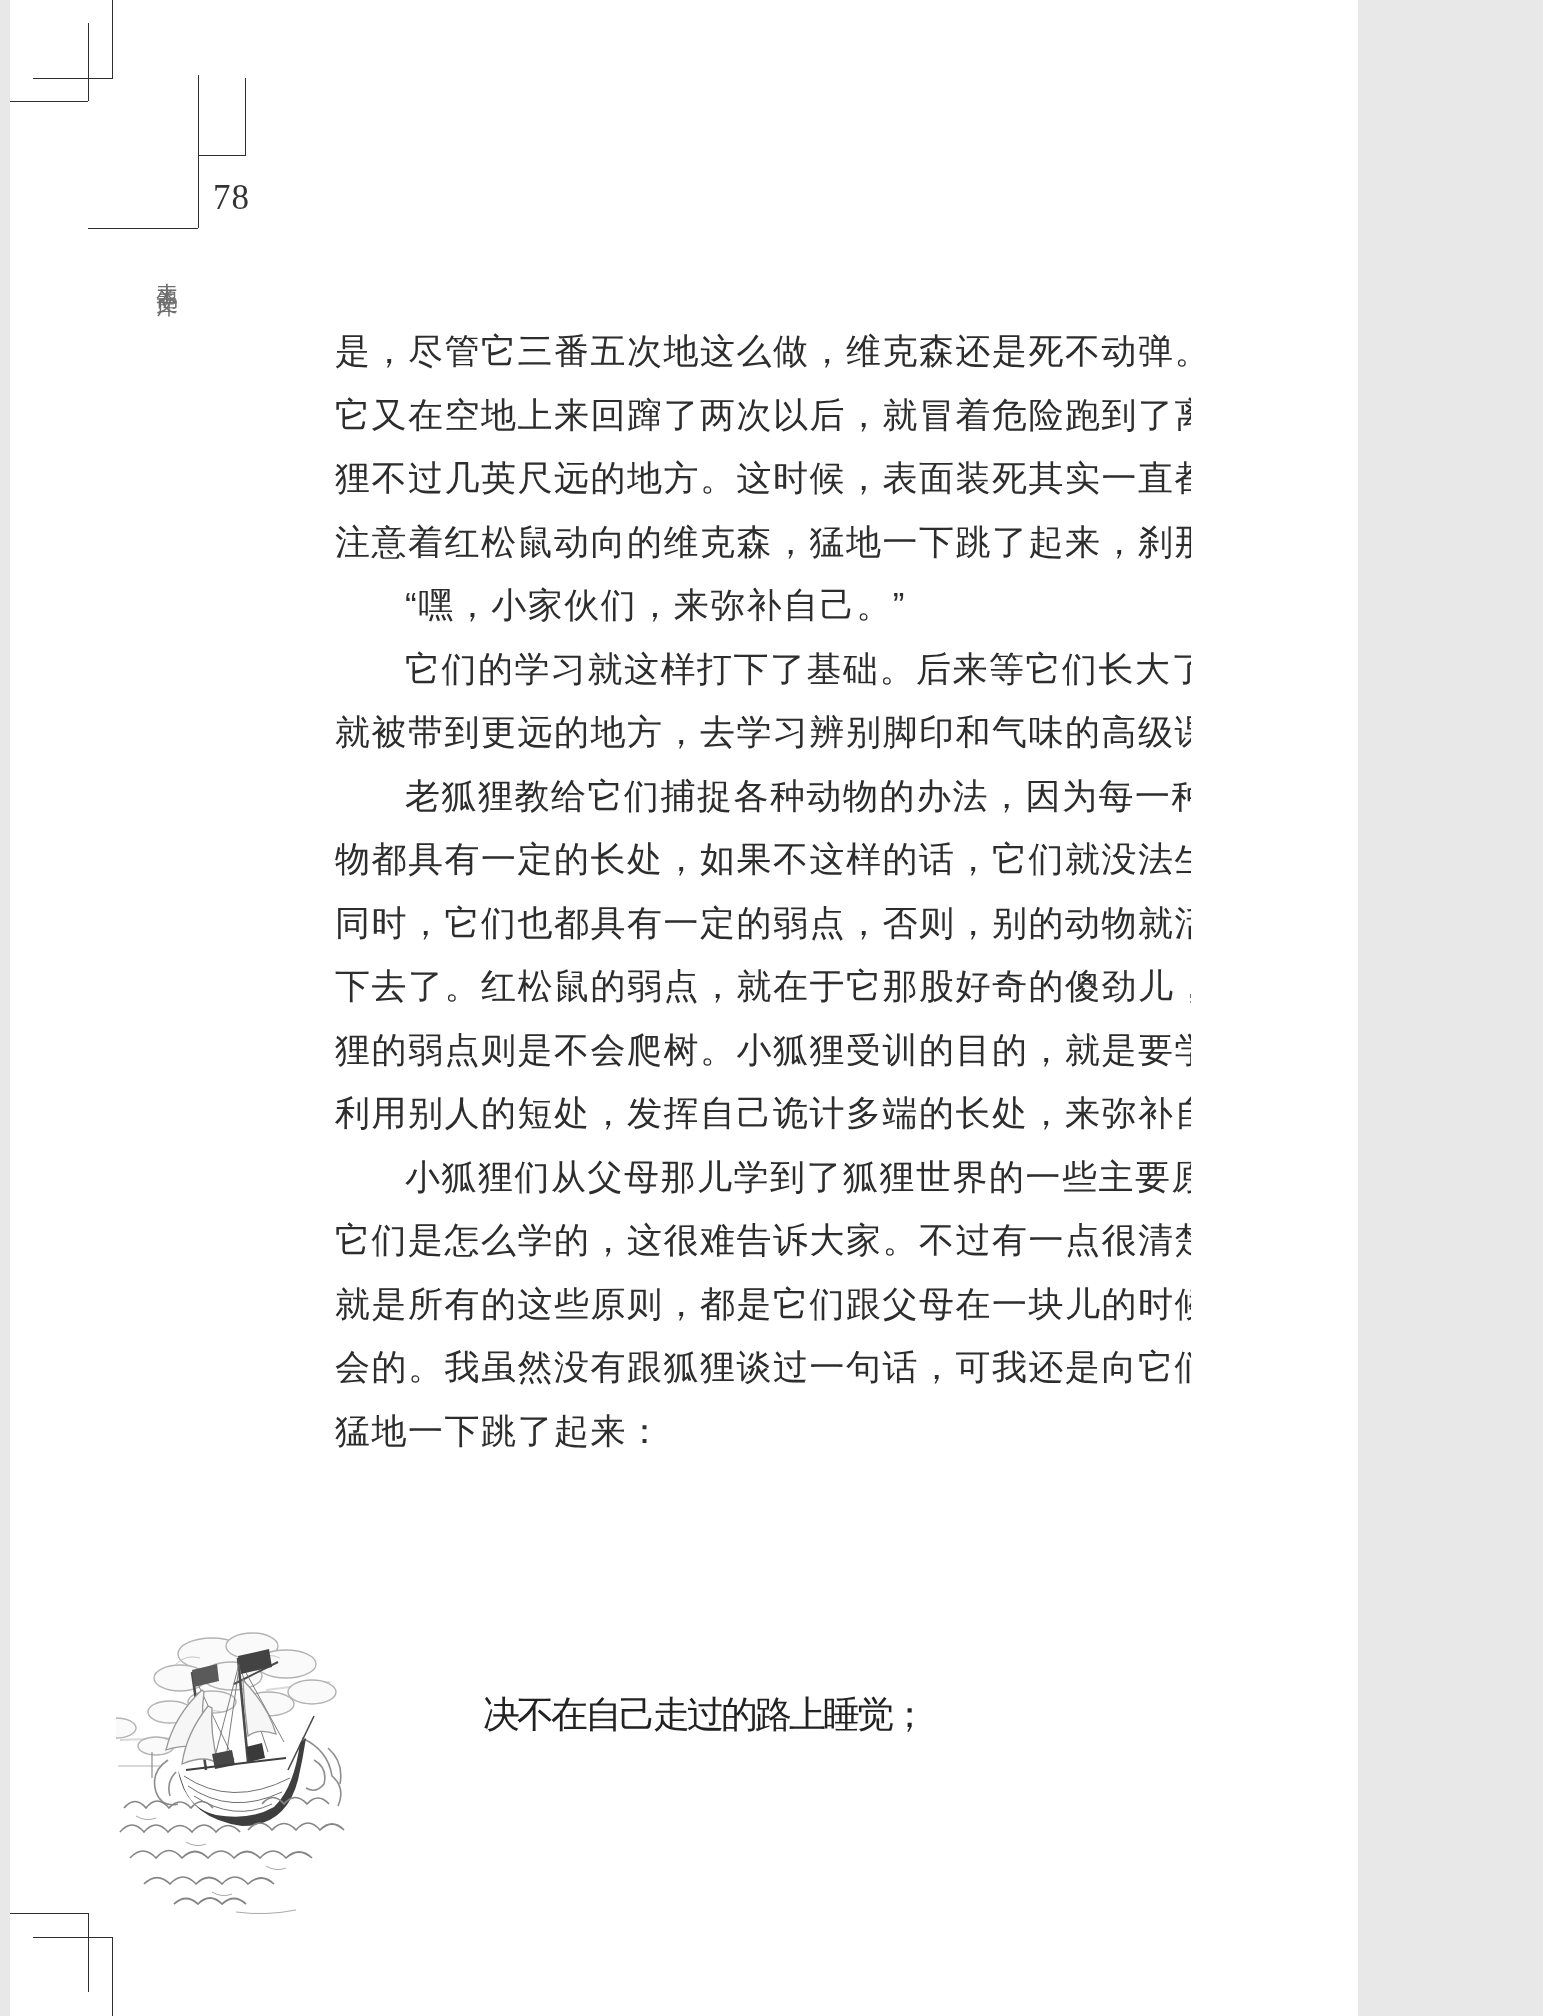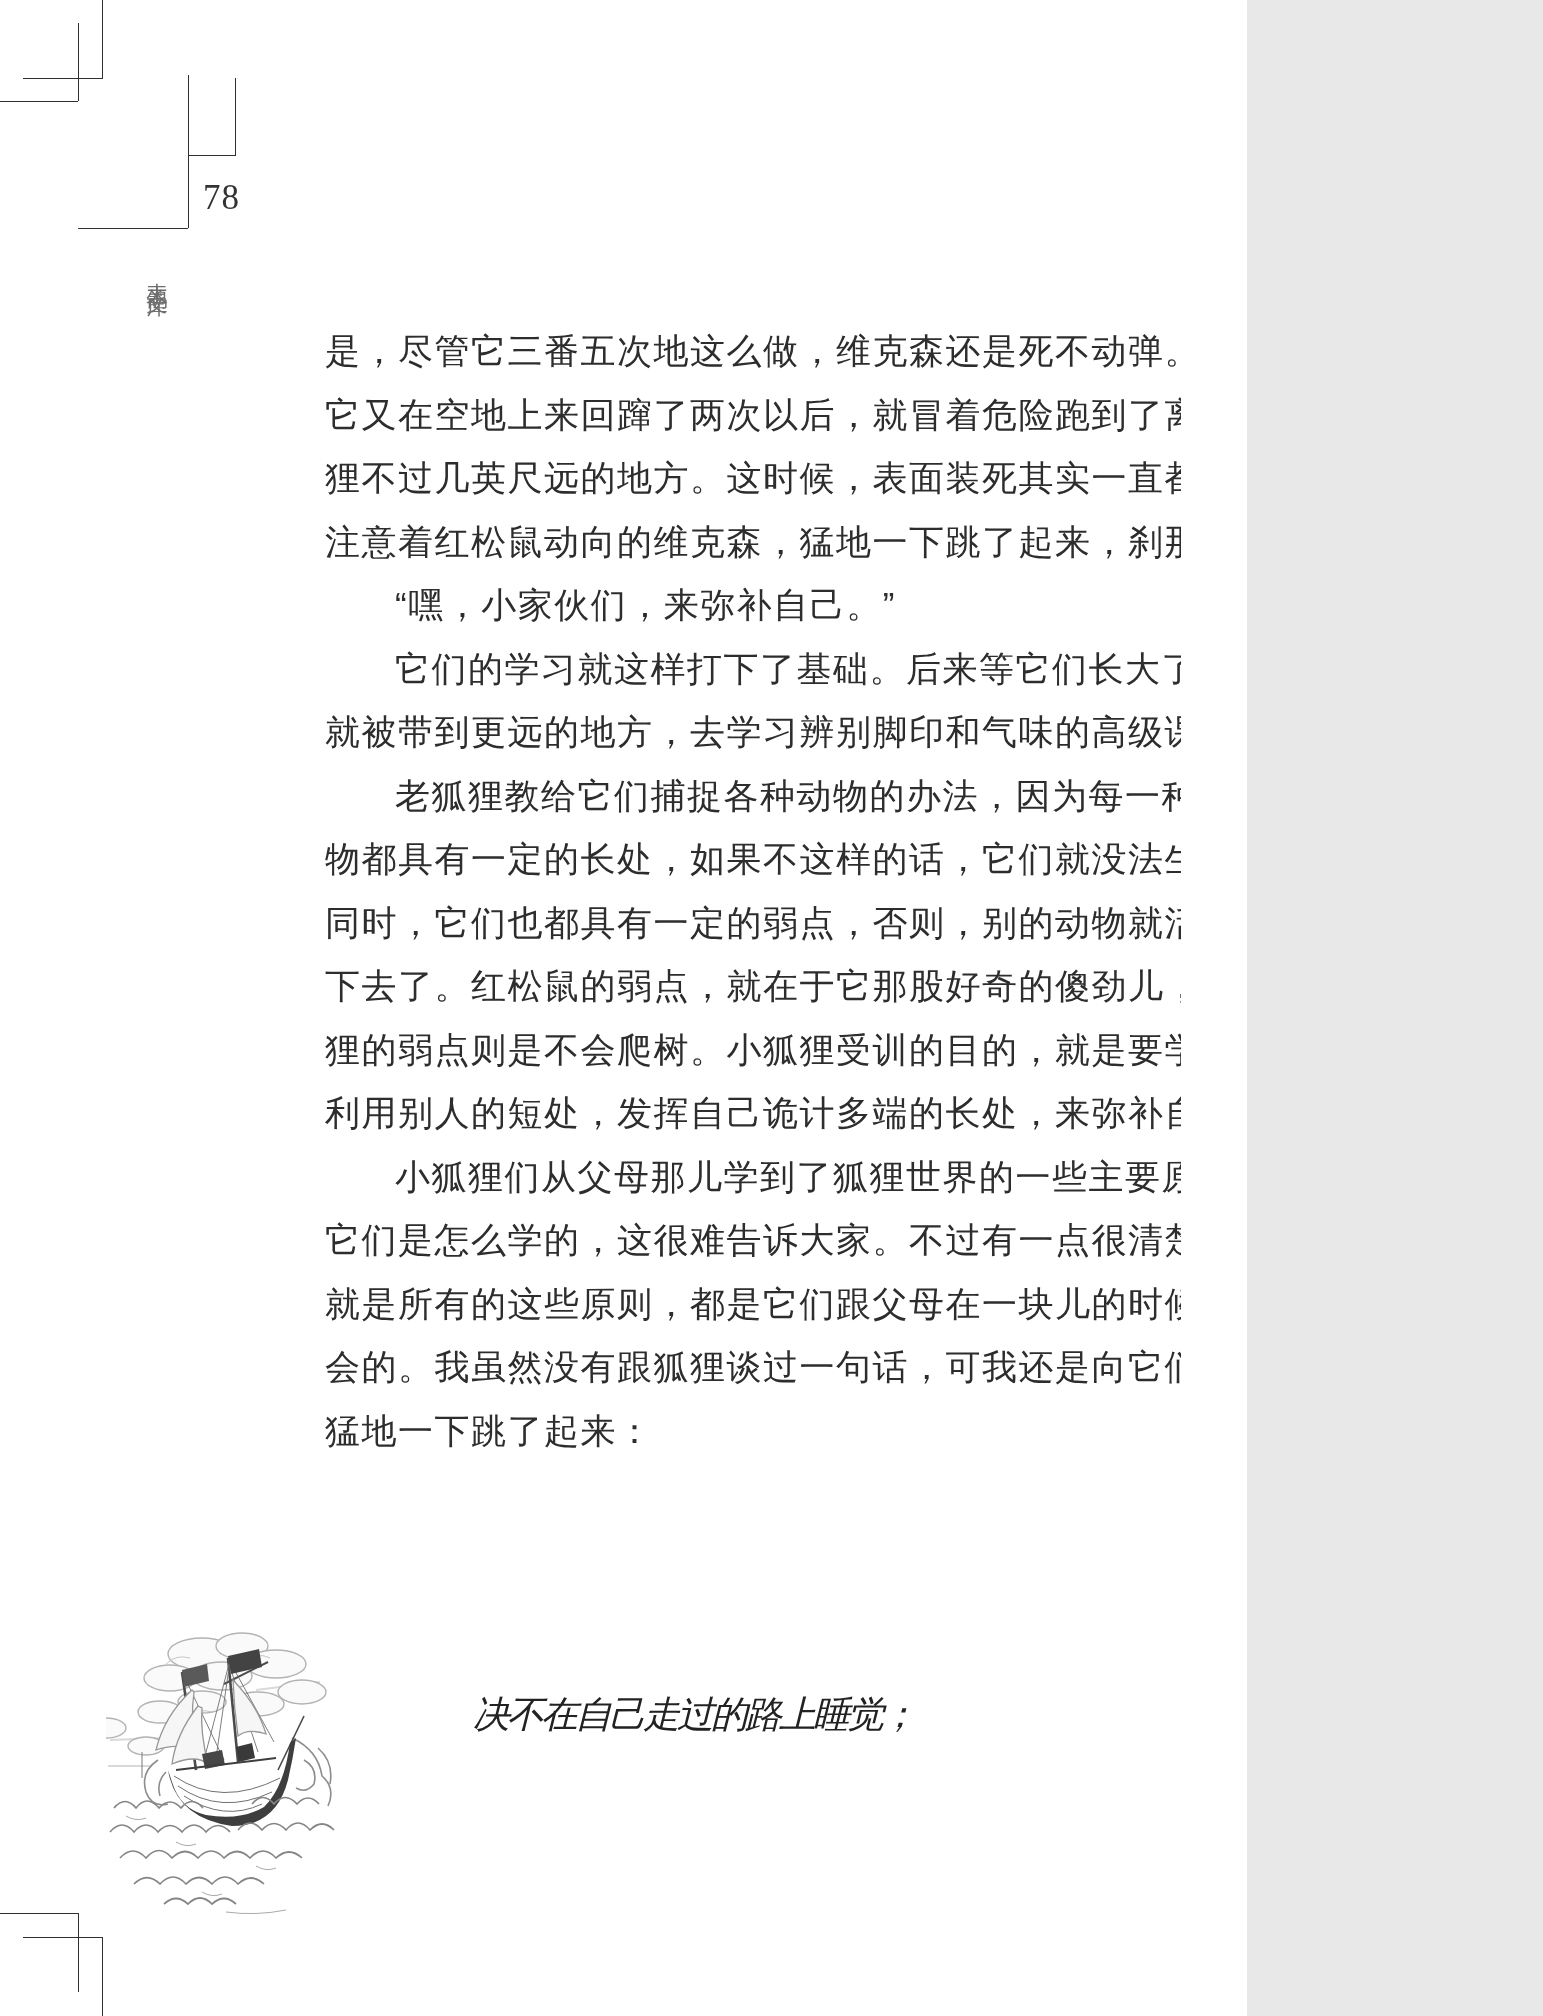--- a/index.html
+++ b/index.html
@@ -1,21 +1,22 @@
 <!DOCTYPE html>
 <html><head>
 <meta charset="utf-8">
 <style>
   html,body{margin:0;padding:0;background:#e8e8e8;}
   .page{
     position:relative;
-    width:1247px;height:2016px;
+    width:1348px;height:2016px;
     background:#ffffff;
     overflow:hidden;
     font-family:"Liberation Sans",sans-serif;
+    margin-left:10px;
   }
   
   .mk{position:absolute;background:#2f2f2f;}
   
   .pagenum{
     position:absolute;left:203px;top:178px;
     font-family:"Liberation Serif",serif;
     font-size:35px;color:#333;letter-spacing:1px;
   }
   
@@ -34,21 +35,20 @@
     font-size:35px;letter-spacing:1.5px;
     text-align:justify;text-align-last:justify;
     overflow:hidden;white-space:nowrap;
   }
   .bline.indent{padding-left:70px;}
   .bline.end{text-align-last:left;}
   
   .principle{
     position:absolute;left:473px;top:1690px;
     font-family:"DejaVu Serif","Liberation Serif",serif;
-    font-style:italic;
     font-size:37px;letter-spacing:-3px;color:#222;
     white-space:nowrap;
   }
   .ship{position:absolute;left:106px;top:1620px;}
 </style>
 </head>
 <body>
 
 <div class="page">
 

